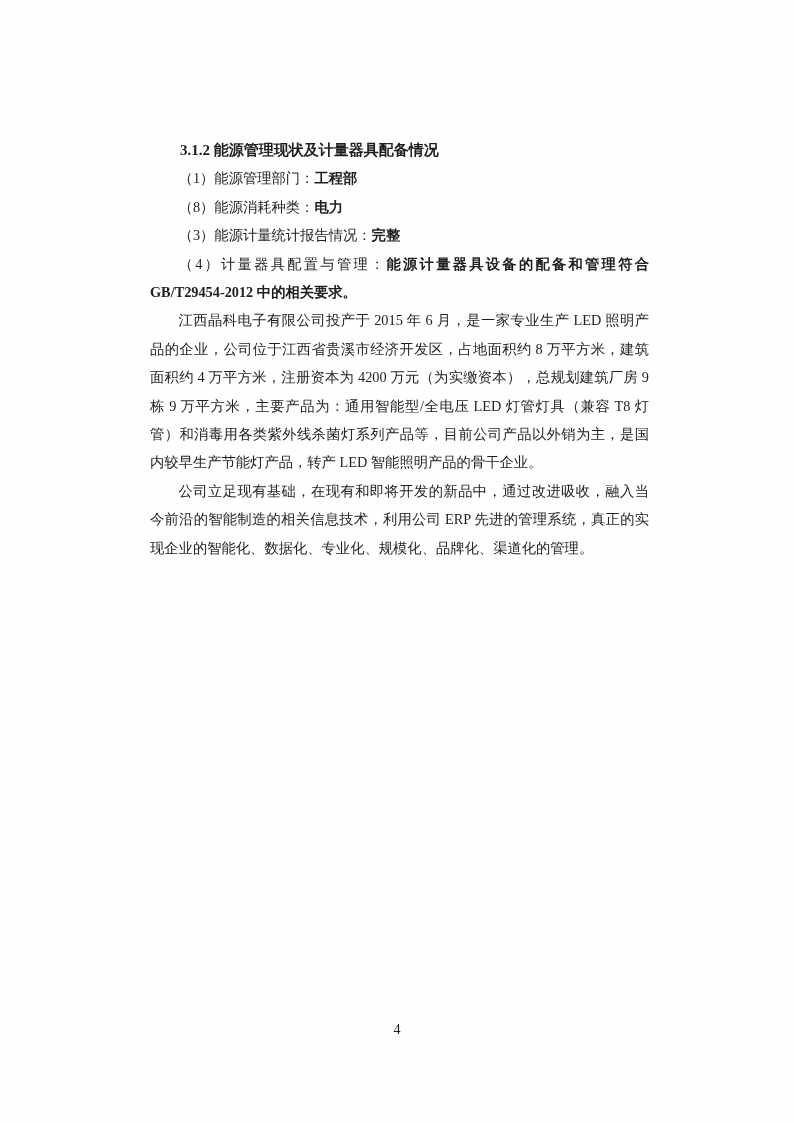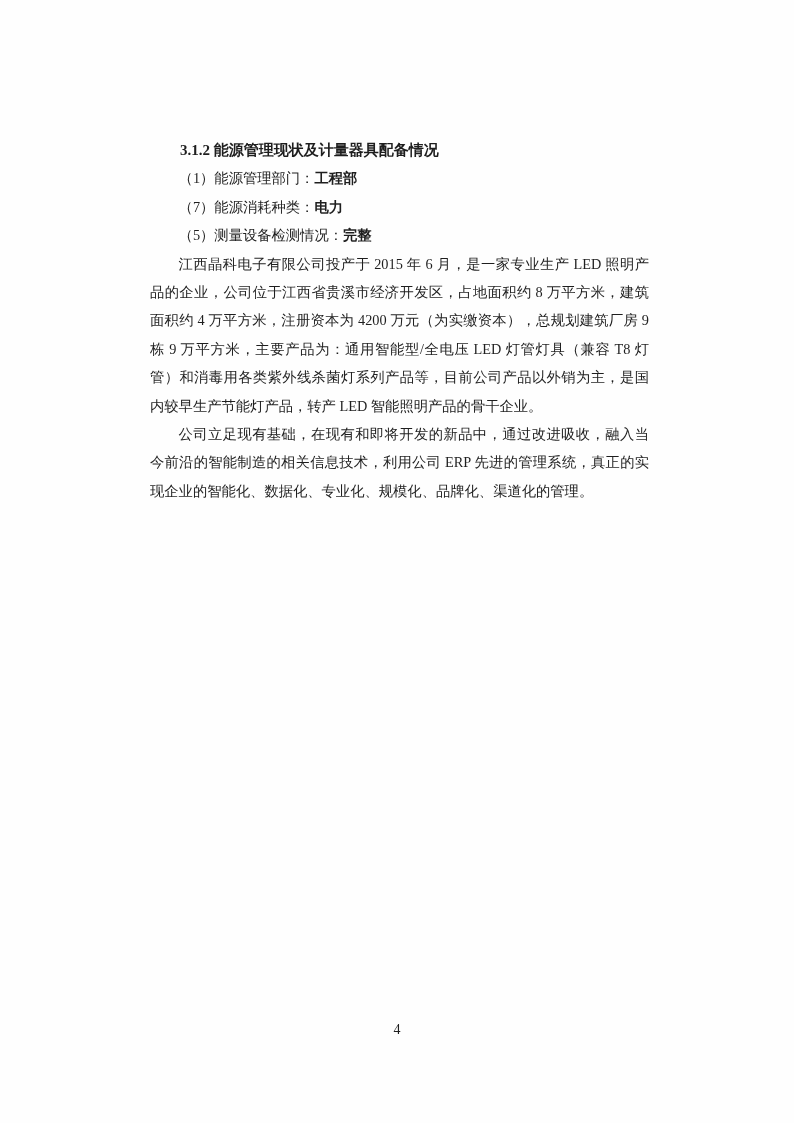--- a/index.html
+++ b/index.html
@@ -54,25 +54,26 @@
 <body>
 
 <div class="page">
   <div class="content">
 
     <p class="heading">3.1.2 能源管理现状及计量器具配备情况</p>
 
 
     <p><span>（1）能源管理部门：</span><span class="item-value">工程部</span></p>
 
-    <p><span>（7）能源消耗种类：</span><span class="item-value">电力</span></p>
+    <p><span>（8）能源消耗种类：</span><span class="item-value">电力</span></p>
 
+    <p><span>（3）能源计量统计报告情况：</span><span class="item-value">完整</span></p>
 
+    <p><span>（4）计量器具配置与管理：</span><span class="item-value">能源计量器具设备的配备和管理符合 GB/T29454-2012 中的相关要求。</span></p>
 
-    <p><span>（5）测量设备检测情况：</span><span class="item-value">完整</span></p>
 
 
     <p>江西晶科电子有限公司投产于 2015 年 6 月，是一家专业生产 LED 照明产品的企业，公司位于江西省贵溪市经济开发区，占地面积约 8 万平方米，建筑面积约 4 万平方米，注册资本为 4200 万元（为实缴资本），总规划建筑厂房 9 栋 9 万平方米，主要产品为：通用智能型/全电压 LED 灯管灯具（兼容 T8 灯管）和消毒用各类紫外线杀菌灯系列产品等，目前公司产品以外销为主，是国内较早生产节能灯产品，转产 LED 智能照明产品的骨干企业。</p>
 
 
 
     <p>公司立足现有基础，在现有和即将开发的新品中，通过改进吸收，融入当今前沿的智能制造的相关信息技术，利用公司 ERP 先进的管理系统，真正的实现企业的智能化、数据化、专业化、规模化、品牌化、渠道化的管理。</p>
 
   </div>
 

